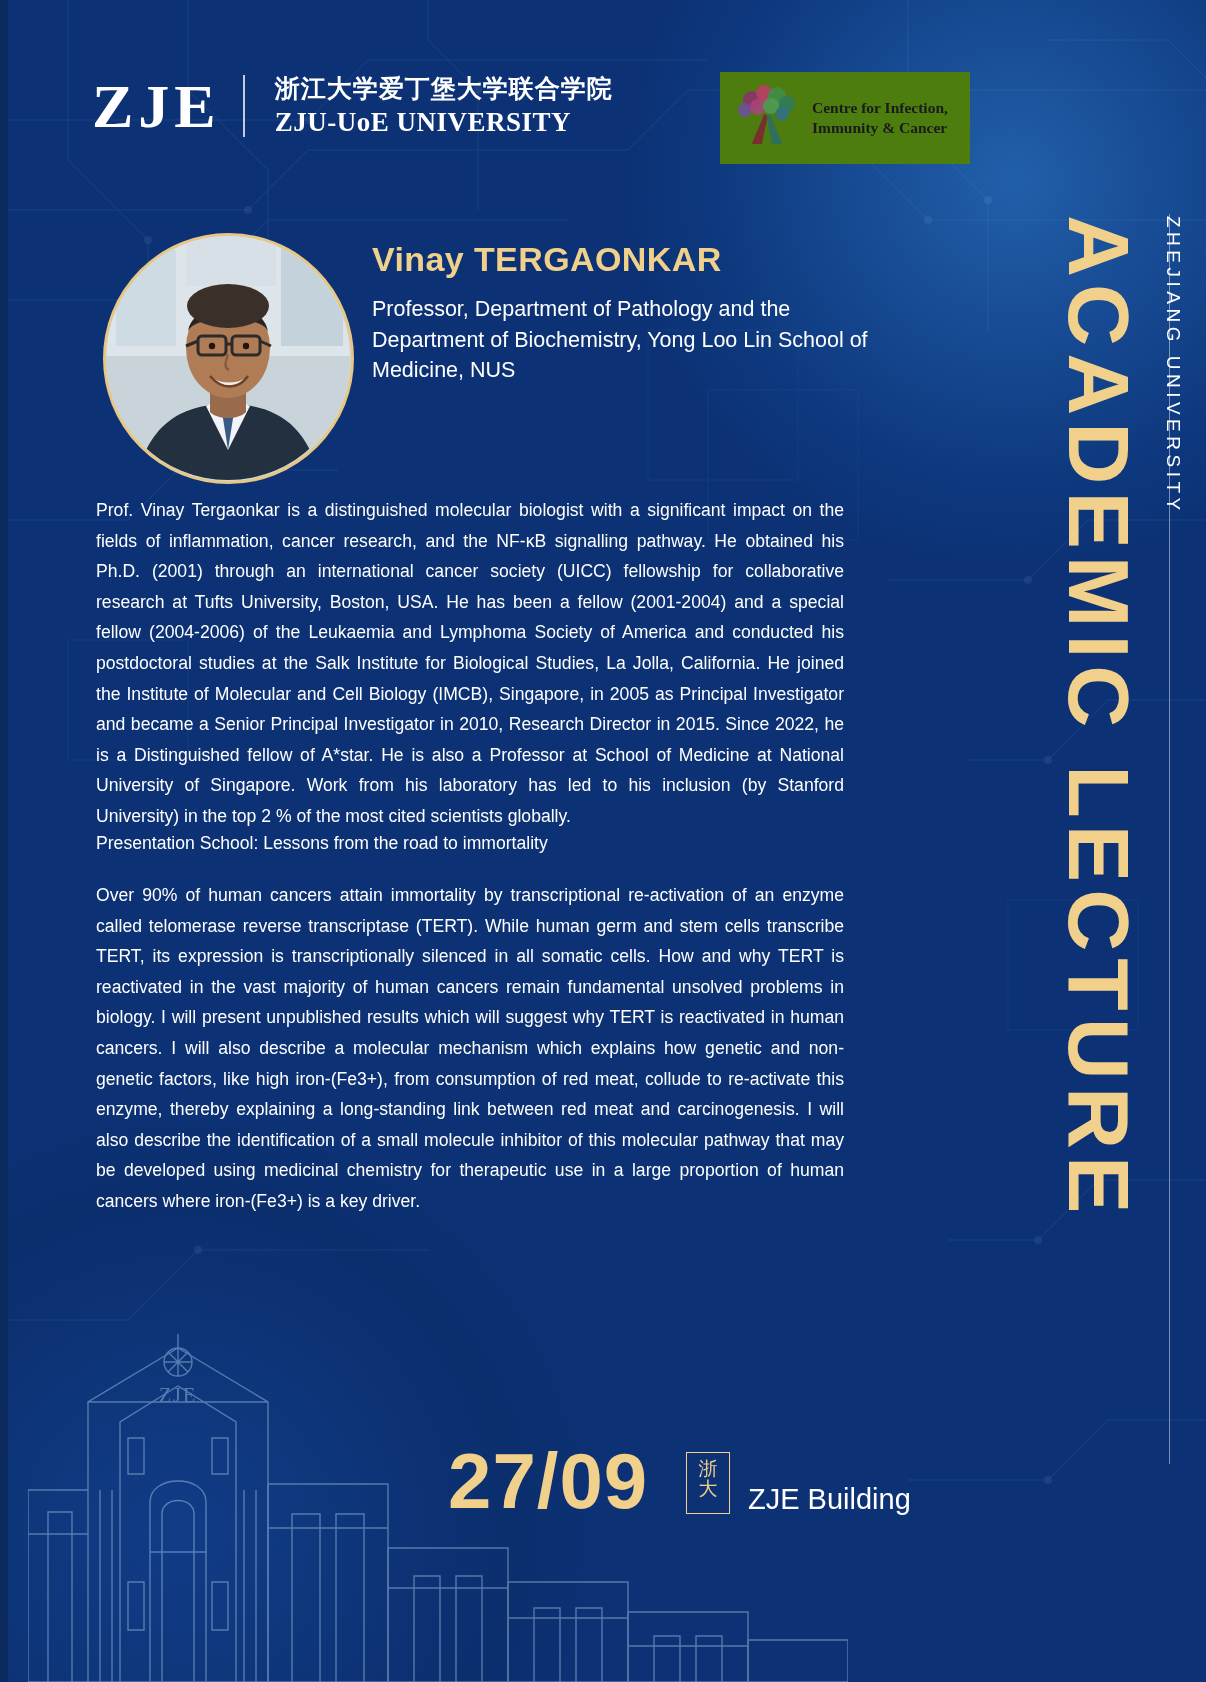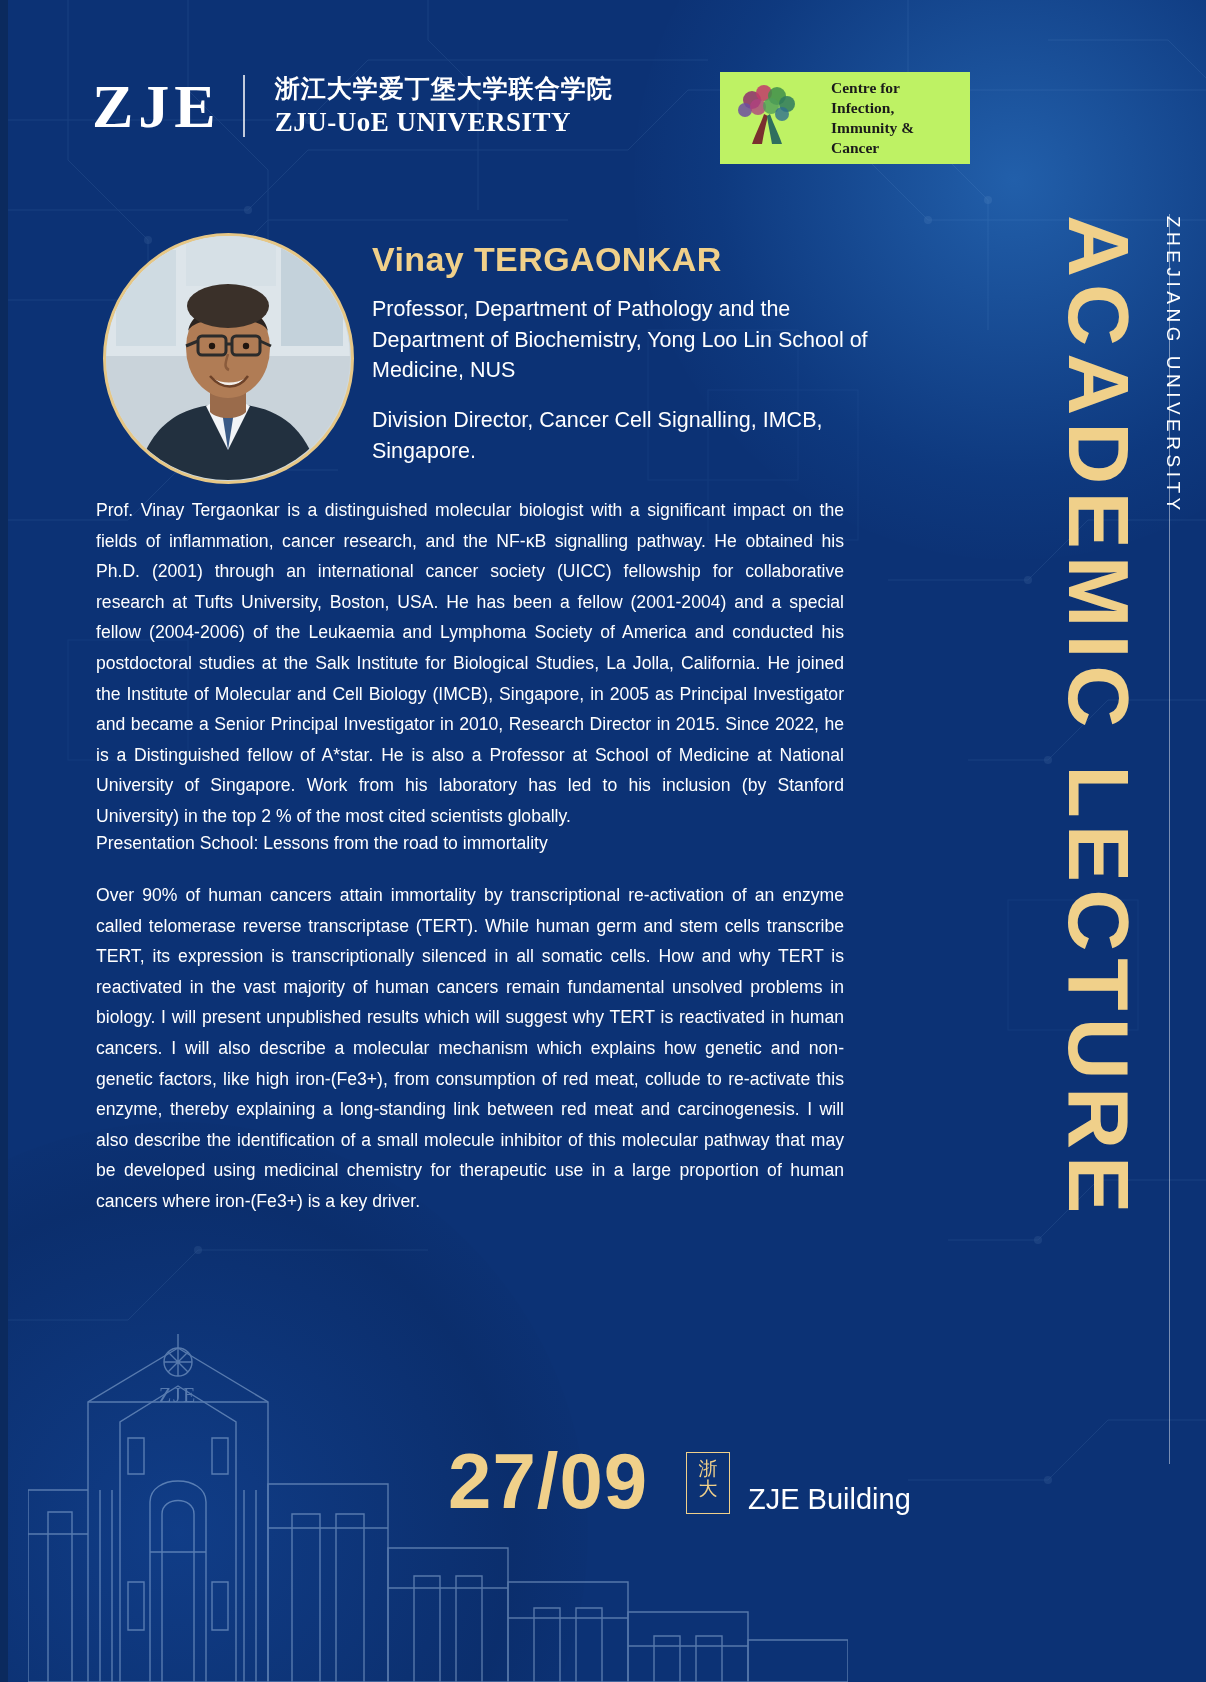--- a/index.html
+++ b/index.html
@@ -97,26 +97,25 @@
     color: #ffffff;
     margin-top: 3px;
   }
 
   .cic-box {
     position: absolute;
     left: 712px;
     top: 6px;
     width: 250px;
     height: 92px;
-    background: #bef264;
+    background: #4d7c0f;
     display: flex;
     align-items: center;
     padding: 4px 10px;
     box-sizing: border-box;
-    gap: 19px;
   }
   .cic-tree { width: 76px; height: 76px; flex: 0 0 76px; }
   .cic-text {
     font-family: "Liberation Serif", serif;
     color: #1b1b1b;
     font-size: 15.5px;
     font-weight: 700;
     line-height: 1.3;
     padding-left: 6px;
   }
@@ -414,21 +413,20 @@
 
         <path d="M122 118 C119 128, 118 132, 123 134" stroke="#8a5b3c" stroke-width="2.5" fill="none"></path>
         <path d="M106 142 C116 152, 130 152, 140 142 C130 148, 116 148, 106 142 Z" fill="#f3f0ec"></path>
         <path d="M104 140 C116 154, 132 154, 142 140" stroke="#6d4229" stroke-width="2.5" fill="none"></path>
       </g>
     </svg>
   </div>
 
   <div class="speaker-name">Vinay TERGAONKAR</div>
   <div class="speaker-title">Professor, Department of Pathology and the Department of Biochemistry, Yong Loo Lin School of Medicine, NUS</div>
-  <div class="speaker-role">Division Director, Cancer Cell Signalling, IMCB, Singapore.</div>
 
   <div class="bio">Prof. Vinay Tergaonkar is a distinguished molecular biologist with a significant impact on the fields of inflammation, cancer research, and the NF-κB signalling pathway. He obtained his Ph.D. (2001) through an international cancer society (UICC) fellowship for collaborative research at Tufts University, Boston, USA. He has been a fellow (2001-2004) and a special fellow (2004-2006) of the Leukaemia and Lymphoma Society of America and conducted his postdoctoral studies at the Salk Institute for Biological Studies, La Jolla, California. He joined the Institute of Molecular and Cell Biology (IMCB), Singapore, in 2005 as Principal Investigator and became a Senior Principal Investigator in 2010, Research Director in 2015. Since 2022, he is a Distinguished fellow of A*star. He is also a Professor at School of Medicine at National University of Singapore. Work from his laboratory has led to his inclusion (by Stanford University) in the top 2 % of the most cited scientists globally.</div>
   <div class="pres-title">Presentation School: Lessons from the road to immortality</div>
   <div class="abstract">Over 90% of human cancers attain immortality by transcriptional re-activation of an enzyme called telomerase reverse transcriptase (TERT). While human germ and stem cells transcribe TERT, its expression is transcriptionally silenced in all somatic cells. How and why TERT is reactivated in the vast majority of human cancers remain fundamental unsolved problems in biology. I will present unpublished results which will suggest why TERT is reactivated in human cancers. I will also describe a molecular mechanism which explains how genetic and non-genetic factors, like high iron-(Fe3+), from consumption of red meat, collude to re-activate this enzyme, thereby explaining a long-standing link between red meat and carcinogenesis. I will also describe the identification of a small molecule inhibitor of this molecular pathway that may be developed using medicinal chemistry for therapeutic use in a large proportion of human cancers where iron-(Fe3+) is a key driver.</div>
 
   <div class="building">
     <svg viewBox="0 0 820 430" preserveAspectRatio="none">
       <g stroke="#bcd8f5" stroke-width="1.4" fill="none">
 
         <path d="M60 430 L60 150 L150 96 L240 150 L240 430"></path>

